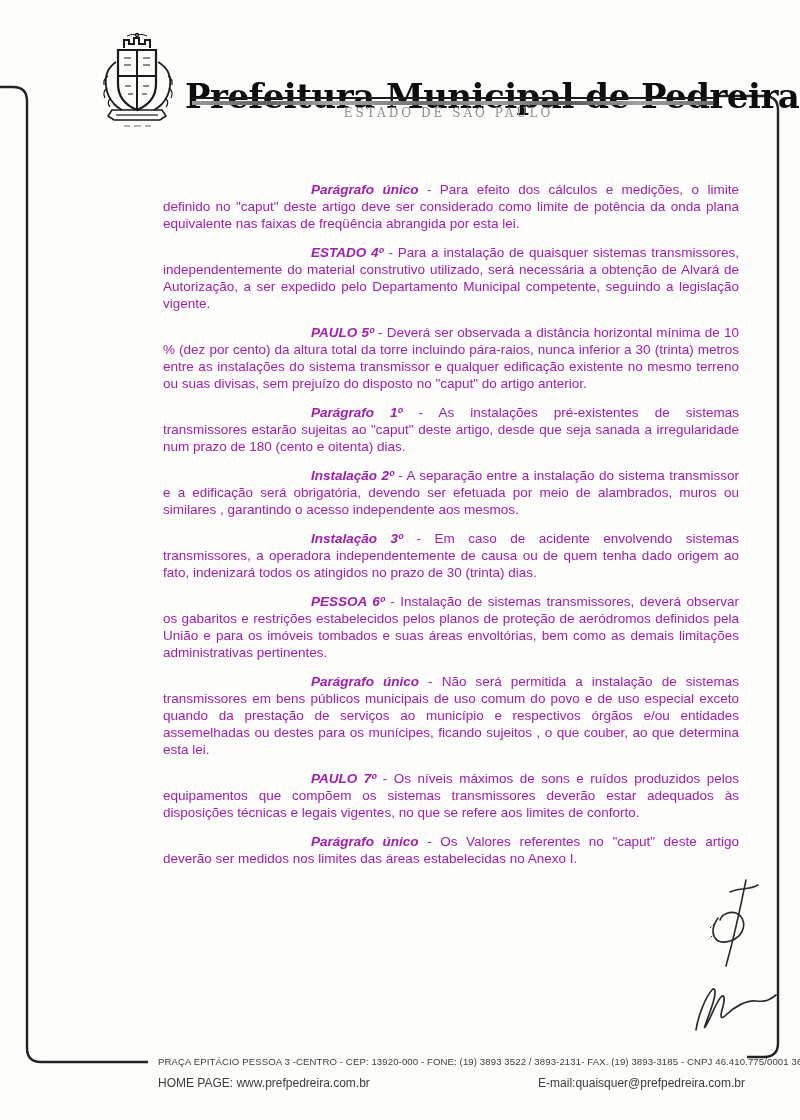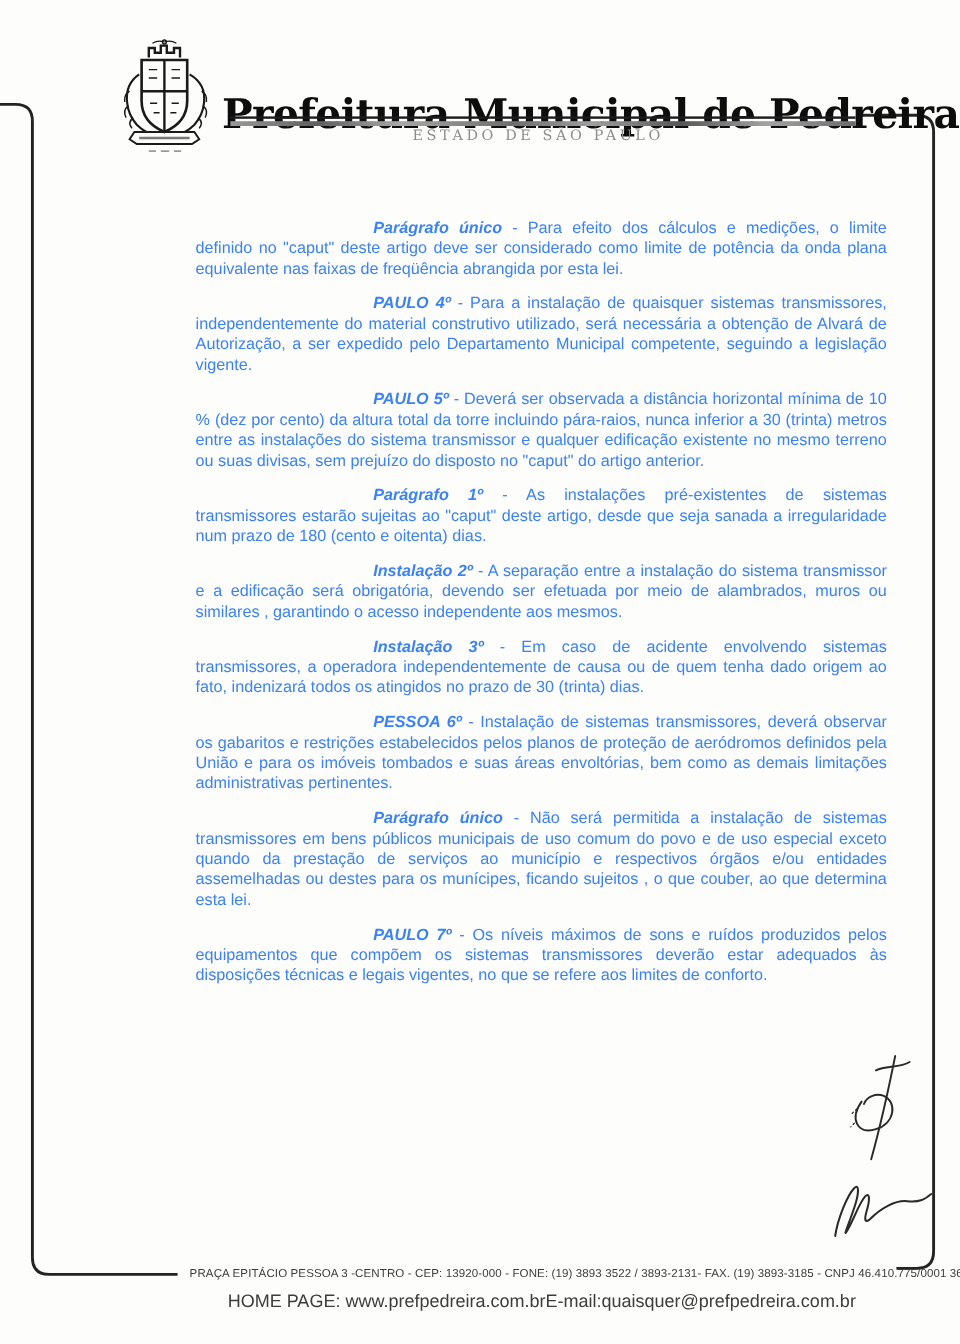--- a/index.html
+++ b/index.html
@@ -37,36 +37,36 @@
     color:#8d8d8d;
   }
   
   .doc-body{
     position:absolute;left:163px;top:181px;width:576px;
   }
   .para{
     margin:0 0 12px 0;
     font-size:13.5px;line-height:17px;
     text-align:justify;text-indent:148px;
-    color:#3b82f6;
+    color:#a21caf;
   }
   .para .lead{font-style:italic;font-weight:bold;}
   
   .sig-rubric{position:absolute;left:706px;top:878px;}
   .sig-scribble{position:absolute;left:688px;top:980px;}
   
   .footer-address{
     position:absolute;left:158px;top:1056px;width:590px;
     font-size:9.6px;letter-spacing:0.1px;color:#3c3c3c;
     white-space:nowrap;text-align:center;
   }
   .footer-row2{
     position:absolute;left:158px;top:1076px;width:587px;
-    display:flex;justify-content:center;
-    font-size:15px;color:#3c3c3c;
+    display:flex;justify-content:space-between;
+    font-size:12px;color:#3c3c3c;
   }
 </style>
 </head>
 <body>
 
 <div class="page">
 
   <svg class="frame" width="800" height="1120" viewBox="0 0 800 1120">
     <path d="M 0 87 L 13 87 Q 27 87 27 101 L 27 1048 Q 27 1062 41 1062 L 148 1062" fill="none" stroke="#232323" stroke-width="2.4"></path>
     <path d="M 714 96 L 764 96 Q 778 96 778 110 L 778 1043 Q 778 1057 764 1057 L 747 1057" fill="none" stroke="#232323" stroke-width="2.4"></path>
@@ -98,28 +98,29 @@
     </g>
   </svg>
 
   <h1 class="title">Prefeitura Municipal de Pedreira</h1>
   <div class="title-rule-dark"></div>
   <div class="title-rule-gray"></div>
   <div class="subtitle">ESTADO DE SÃO PAULO</div>
 
   <main class="doc-body">
       <p class="para"><span class="lead">Parágrafo único</span> - Para efeito dos cálculos e medições, o limite definido no "caput" deste artigo deve ser considerado como limite de potência da onda plana equivalente nas faixas de freqüência abrangida por esta lei.</p>
-      <p class="para"><span class="lead">PAULO 4º</span> - Para a instalação de quaisquer sistemas transmissores, independentemente do material construtivo utilizado, será necessária a obtenção de Alvará de Autorização, a ser expedido pelo Departamento Municipal competente, seguindo a legislação vigente.</p>
+      <p class="para"><span class="lead">ESTADO 4º</span> - Para a instalação de quaisquer sistemas transmissores, independentemente do material construtivo utilizado, será necessária a obtenção de Alvará de Autorização, a ser expedido pelo Departamento Municipal competente, seguindo a legislação vigente.</p>
       <p class="para"><span class="lead">PAULO 5º</span> - Deverá ser observada a distância horizontal mínima de 10 % (dez por cento) da altura total da torre incluindo pára-raios, nunca inferior a 30 (trinta) metros entre as instalações do sistema transmissor e qualquer edificação existente no mesmo terreno ou suas divisas, sem prejuízo do disposto no "caput" do artigo anterior.</p>
       <p class="para"><span class="lead">Parágrafo 1º</span> - As instalações pré-existentes de sistemas transmissores estarão sujeitas ao "caput" deste artigo, desde que seja sanada a irregularidade num prazo de 180 (cento e oitenta) dias.</p>
       <p class="para"><span class="lead">Instalação 2º</span> - A separação entre a instalação do sistema transmissor e a edificação será obrigatória, devendo ser efetuada por meio de alambrados, muros ou similares , garantindo o acesso independente aos mesmos.</p>
       <p class="para"><span class="lead">Instalação 3º</span> - Em  caso de acidente envolvendo sistemas transmissores, a operadora independentemente de causa ou de quem tenha dado origem ao fato, indenizará todos os atingidos no prazo de 30 (trinta) dias.</p>
       <p class="para"><span class="lead">PESSOA 6º</span> - Instalação de sistemas transmissores, deverá observar os gabaritos e restrições estabelecidos pelos planos de proteção de aeródromos definidos pela União e para os imóveis tombados e suas áreas envoltórias, bem como as demais limitações administrativas pertinentes.</p>
       <p class="para"><span class="lead">Parágrafo único</span> - Não será permitida a instalação de sistemas transmissores em bens públicos municipais de uso comum do povo e de uso especial exceto quando da prestação de serviços ao município e respectivos órgãos e/ou entidades assemelhadas ou destes para os munícipes, ficando sujeitos , o que couber, ao que determina esta lei.</p>
       <p class="para"><span class="lead">PAULO 7º</span> - Os níveis máximos de sons e ruídos produzidos pelos equipamentos que compõem os sistemas transmissores deverão estar adequados às disposições técnicas e legais vigentes, no que se refere aos limites de conforto.</p>
+      <p class="para"><span class="lead">Parágrafo único</span> - Os Valores referentes no "caput" deste artigo deverão ser medidos nos limites das áreas estabelecidas no Anexo I.</p>
     </main>
 
   <svg class="sig-rubric" width="64" height="92" viewBox="0 0 64 92">
     <g fill="none" stroke="#2a2a2a" stroke-width="1.6" stroke-linecap="round">
       <path d="M40 2 C36 22 30 52 20 88"></path>
       <path d="M12 40 C2 54 8 68 24 63 C40 58 42 40 30 35 C24 33 16 36 14 42"></path>
       <path d="M24 14 C32 10 44 12 52 7"></path>
       <path d="M8 46 l-4 4 M6 58 l-3 3" stroke-width="1" stroke-dasharray="1.5 2.5"></path>
     </g>
   </svg>

